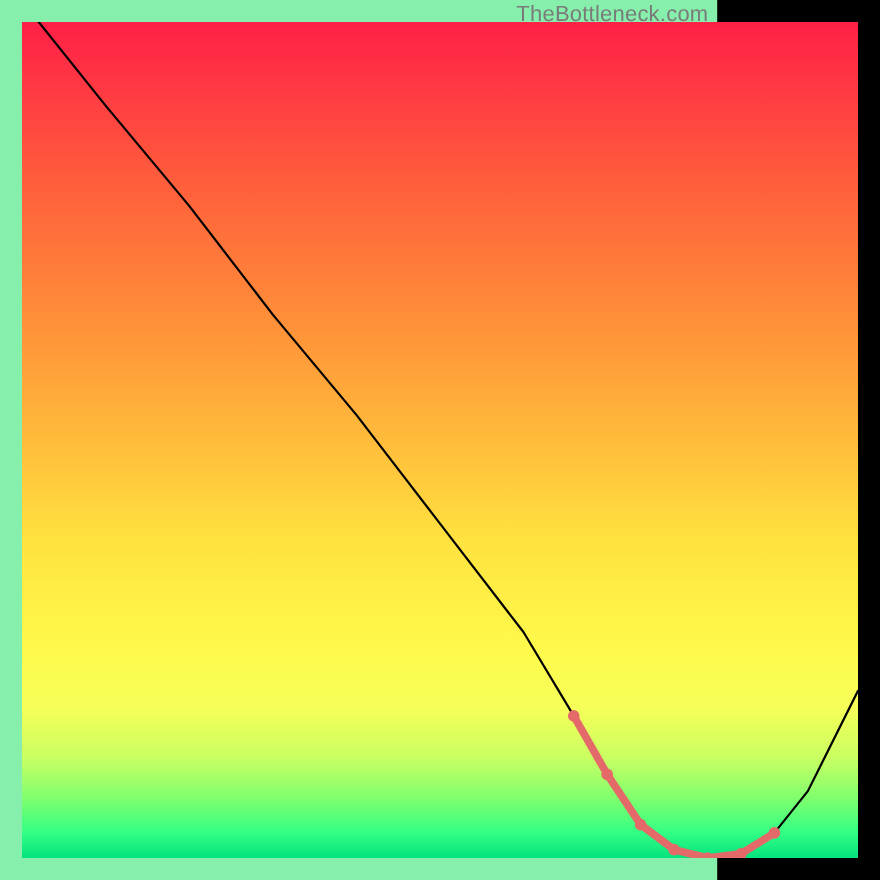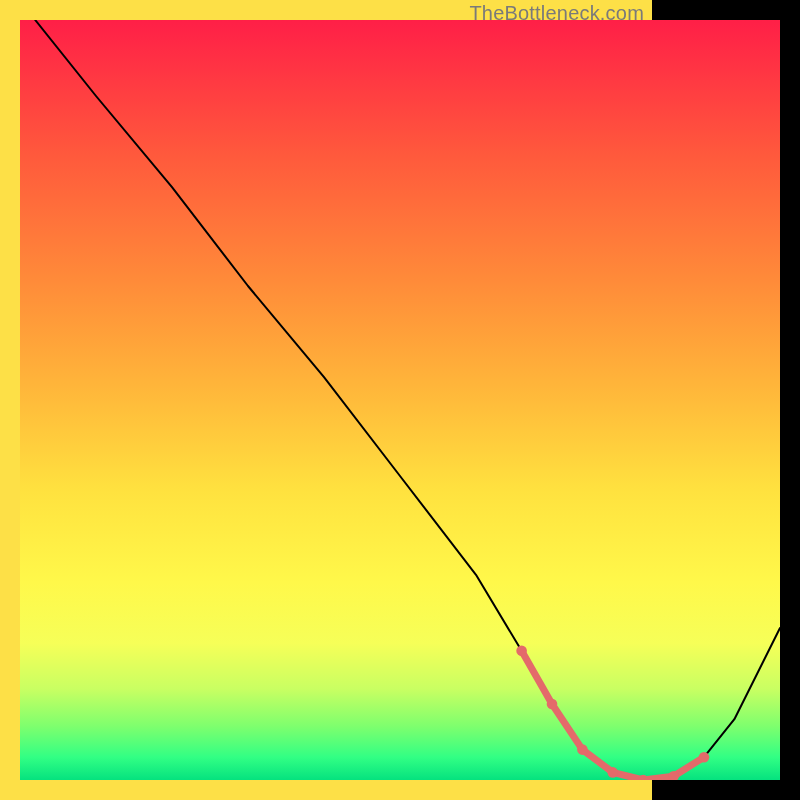--- a/index.html
+++ b/index.html
@@ -8,21 +8,21 @@
     width: 800px;
     height: 800px;
     background: #000;
     overflow: hidden;
     font-family: Arial, Helvetica, sans-serif;
   }
   .outer {
     width: 652px;
     height: 800px;
     position: relative;
-    background: #fde047;
+    background: #86efac;
   }
   .attribution {
     position: absolute;
     top: 2px;
     right: 8px;
     color: #7a7a7a;
     font-size: 20px;
     font-weight: 500;
     letter-spacing: 0.2px;
     z-index: 10;

